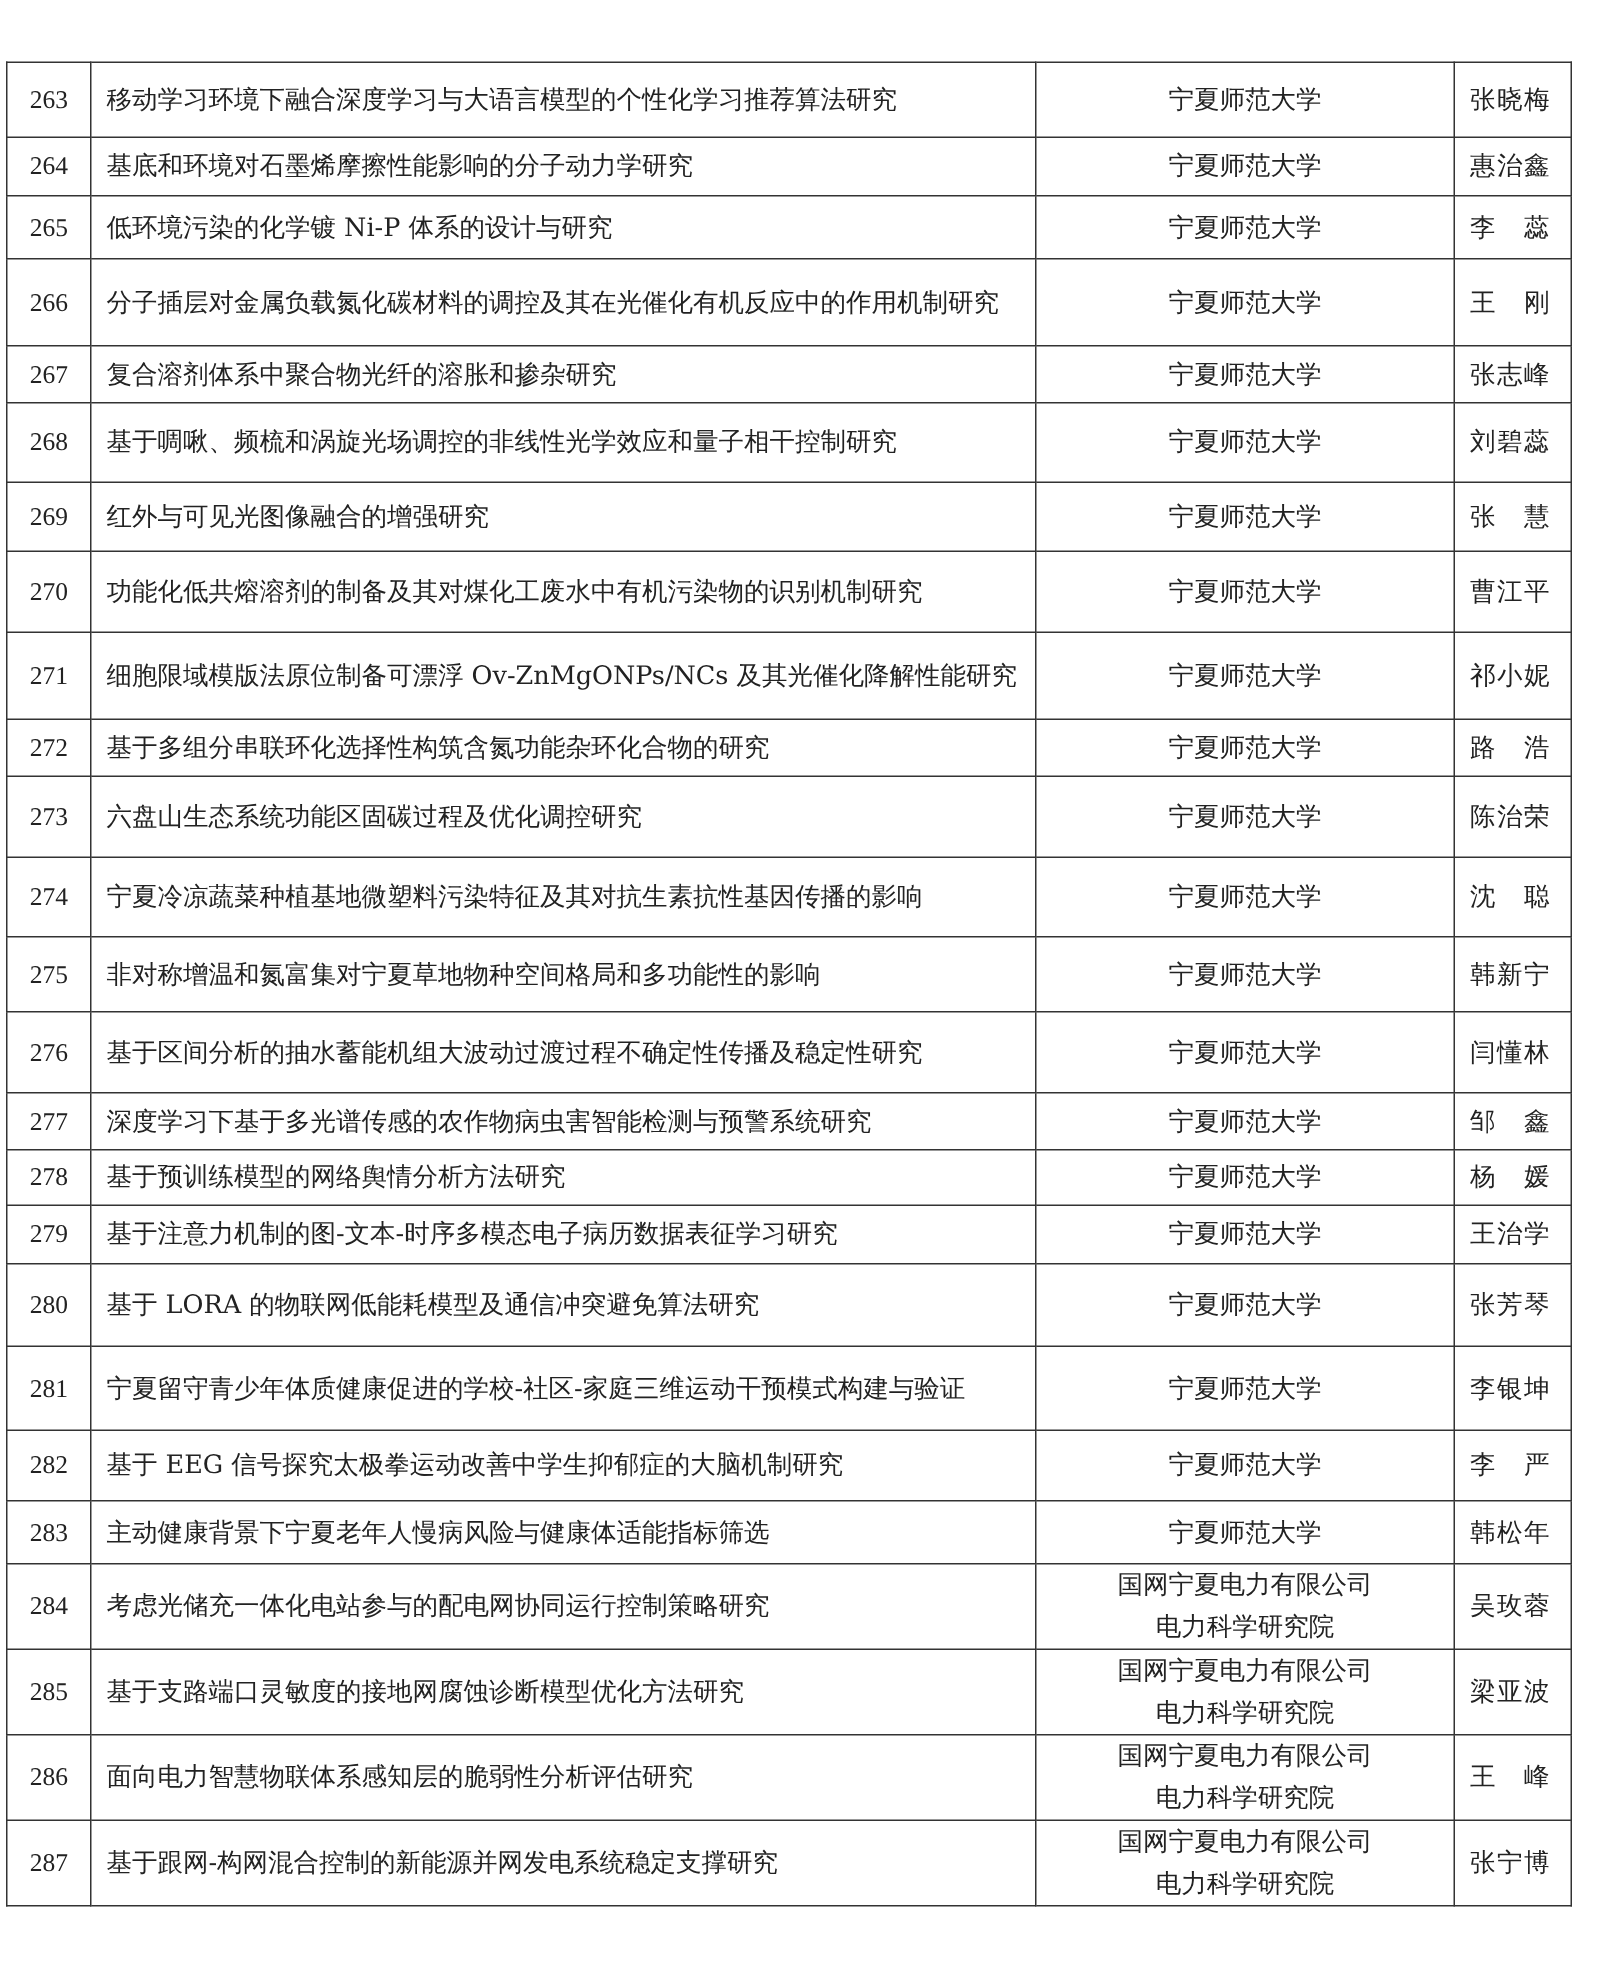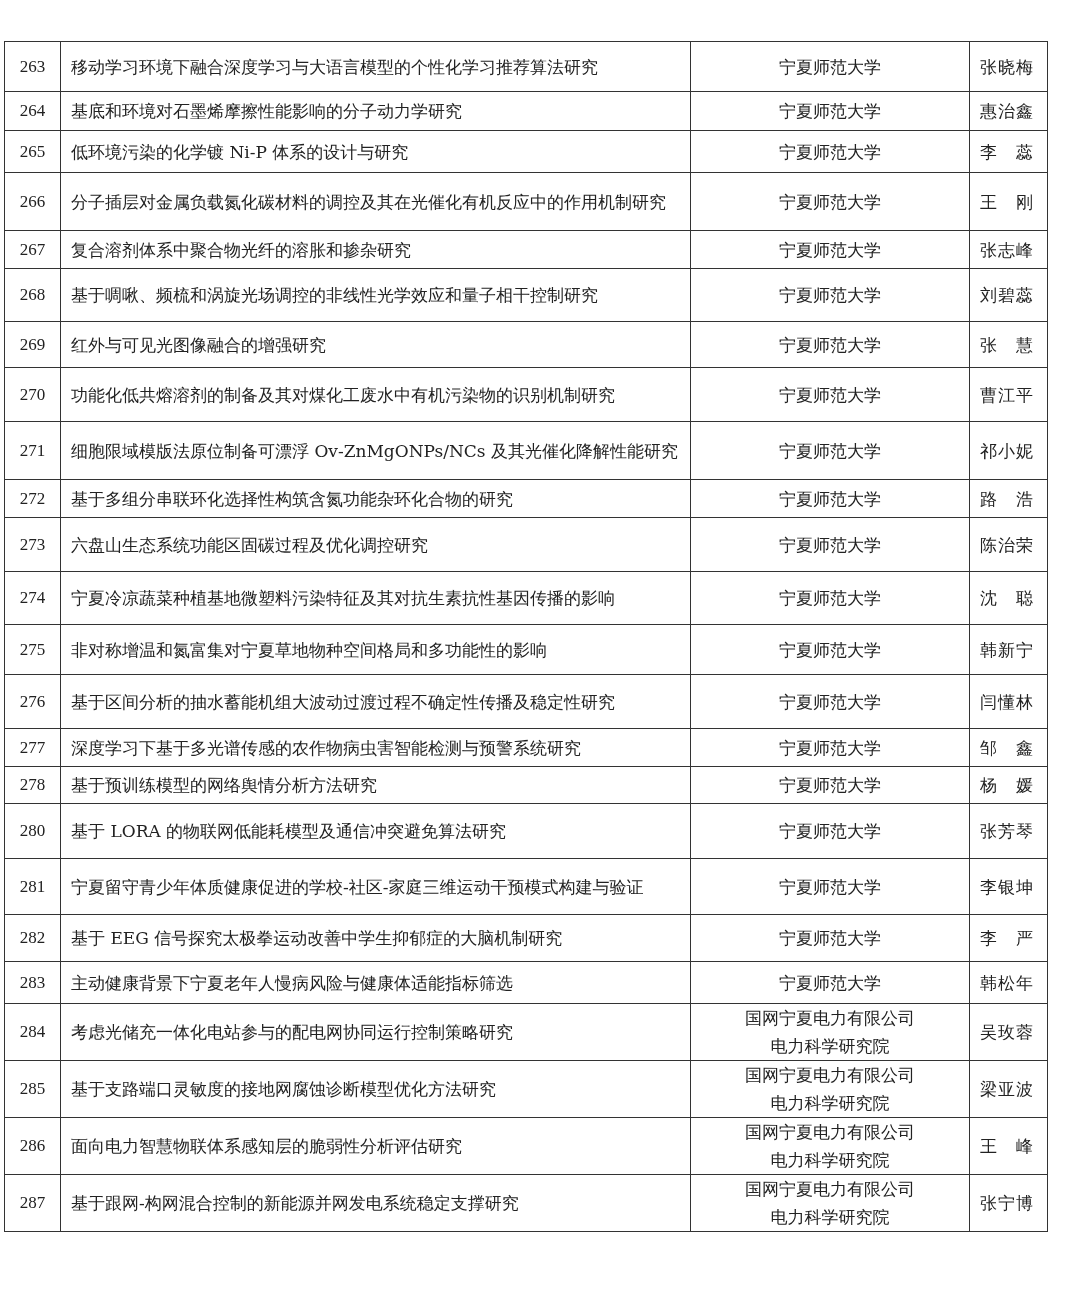--- a/index.html
+++ b/index.html
@@ -155,20 +155,28 @@
     <td class="name">邹　鑫</td>
   </tr>
       <tr style="height: 37px; padding-left: 46px;">
     <td class="no">278</td>
     <td class="title">基于预训练模型的网络舆情分析方法研究</td>
     <td class="org">
           <span>宁夏师范大学</span>
         </td>
     <td class="name">杨　媛</td>
   </tr>
+      <tr style="height: 39px;">
+    <td class="no">279</td>
+    <td class="title">基于注意力机制的图-文本-时序多模态电子病历数据表征学习研究</td>
+    <td class="org">
+          <span>宁夏师范大学</span>
+        </td>
+    <td class="name">王治学</td>
+  </tr>
       <tr style="height: 55px;">
     <td class="no">280</td>
     <td class="title">基于 LORA 的物联网低能耗模型及通信冲突避免算法研究</td>
     <td class="org">
           <span>宁夏师范大学</span>
         </td>
     <td class="name">张芳琴</td>
   </tr>
       <tr style="height: 56px;">
     <td class="no">281</td>

